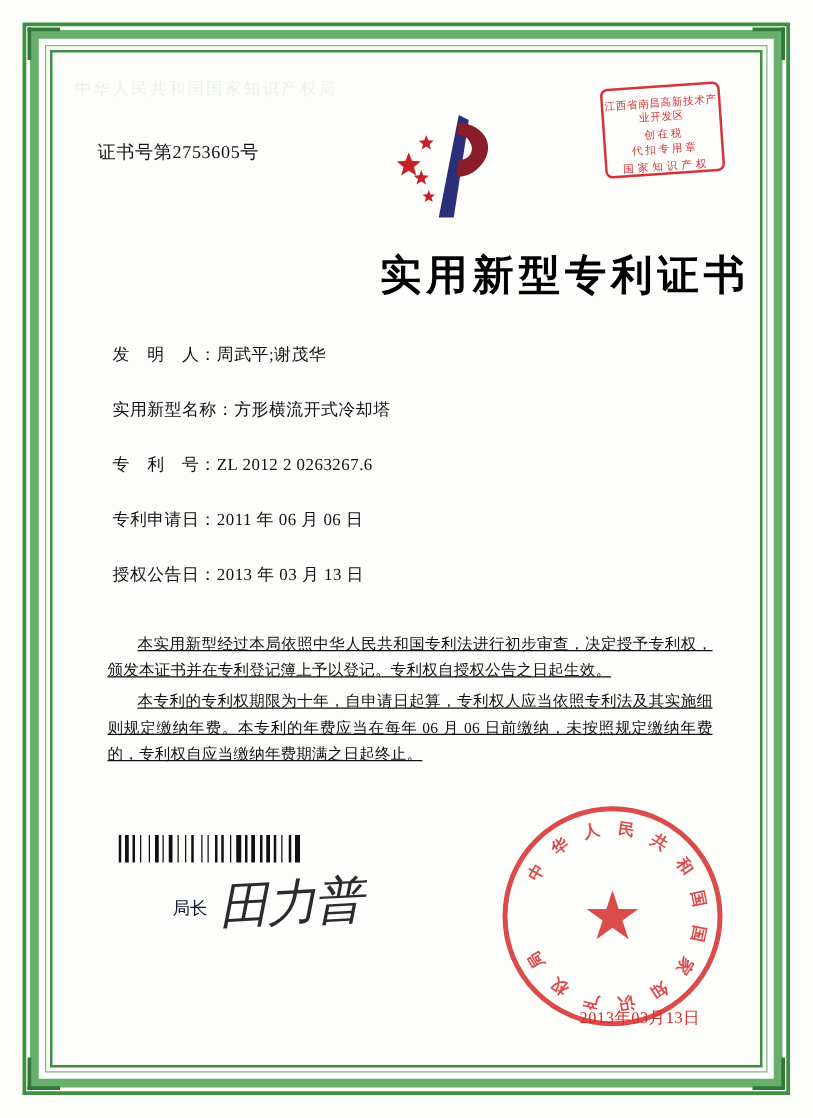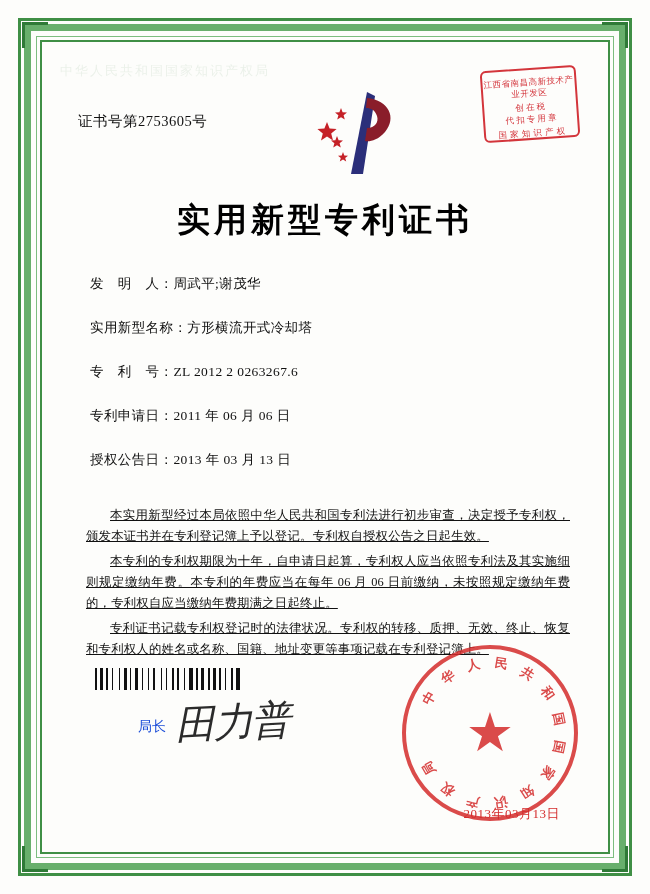--- a/index.html
+++ b/index.html
@@ -137,21 +137,21 @@
   .seal-top .l1 { letter-spacing: .5px; }
   .seal-top .l2 { margin-top: 3px; }
   .seal-top .l3 { margin-top: 1px; }
   .seal-top .l4 { margin-top: 3px; letter-spacing: .5px;}
 
   .main-title {
     position: absolute;
     left: 0;
     right: 0;
     top: 148px;
-    text-align: center;
+    text-align: right;
     font-size: 33px;
     font-weight: bold;
     letter-spacing: 4px;
     color: #000;
     font-family: "DejaVu Serif", serif;
   }
 
   .fields {
     position: absolute;
     left: 40px;
@@ -203,21 +203,21 @@
     height: 22px;
     background: #111;
   }
 
   
   .sig-label {
     position: absolute;
     left: 88px;
     top: 668px;
     font-size: 14px;
-    color: #1d4ed8;
+    color: #0f172a;
   }
   .signature {
     position: absolute;
     left: 125px;
     top: 645px;
     font-size: 40px;
     color: #1a1a1a;
     font-family: "DejaVu Serif", serif;
     font-style: italic;
     transform: rotate(-3deg);
@@ -337,21 +337,20 @@
         <span class="field-label">专利申请日：</span><span class="field-value">2011 年 06 月 06 日</span>
       </div>
       <div class="field-row">
         <span class="field-label">授权公告日：</span><span class="field-value">2013 年 03 月 13 日</span>
       </div>
     </div>
 
     <div class="paragraphs">
       <p>本实用新型经过本局依照中华人民共和国专利法进行初步审查，决定授予专利权，颁发本证书并在专利登记簿上予以登记。专利权自授权公告之日起生效。</p>
       <p>本专利的专利权期限为十年，自申请日起算，专利权人应当依照专利法及其实施细则规定缴纳年费。本专利的年费应当在每年 06 月 06 日前缴纳，未按照规定缴纳年费的，专利权自应当缴纳年费期满之日起终止。</p>
-      <p>专利证书记载专利权登记时的法律状况。专利权的转移、质押、无效、终止、恢复和专利权人的姓名或名称、国籍、地址变更等事项记载在专利登记簿上。</p>
     </div>
 
     <div class="barcode">
         <div class="bar" style="left: 0px; width: 2px;"></div>
         <div class="bar" style="left: 5px; width: 3px;"></div>
         <div class="bar" style="left: 11px; width: 2px;"></div>
         <div class="bar" style="left: 17px; width: 1px;"></div>
         <div class="bar" style="left: 24px; width: 1px;"></div>
         <div class="bar" style="left: 29px; width: 3px;"></div>
         <div class="bar" style="left: 35px; width: 1px;"></div>

